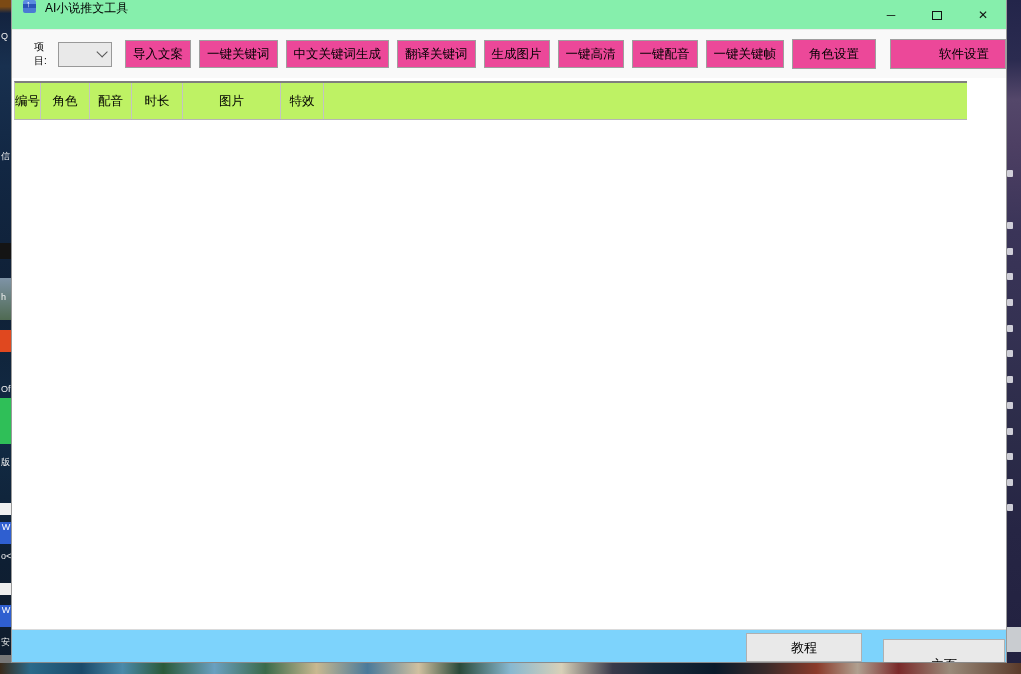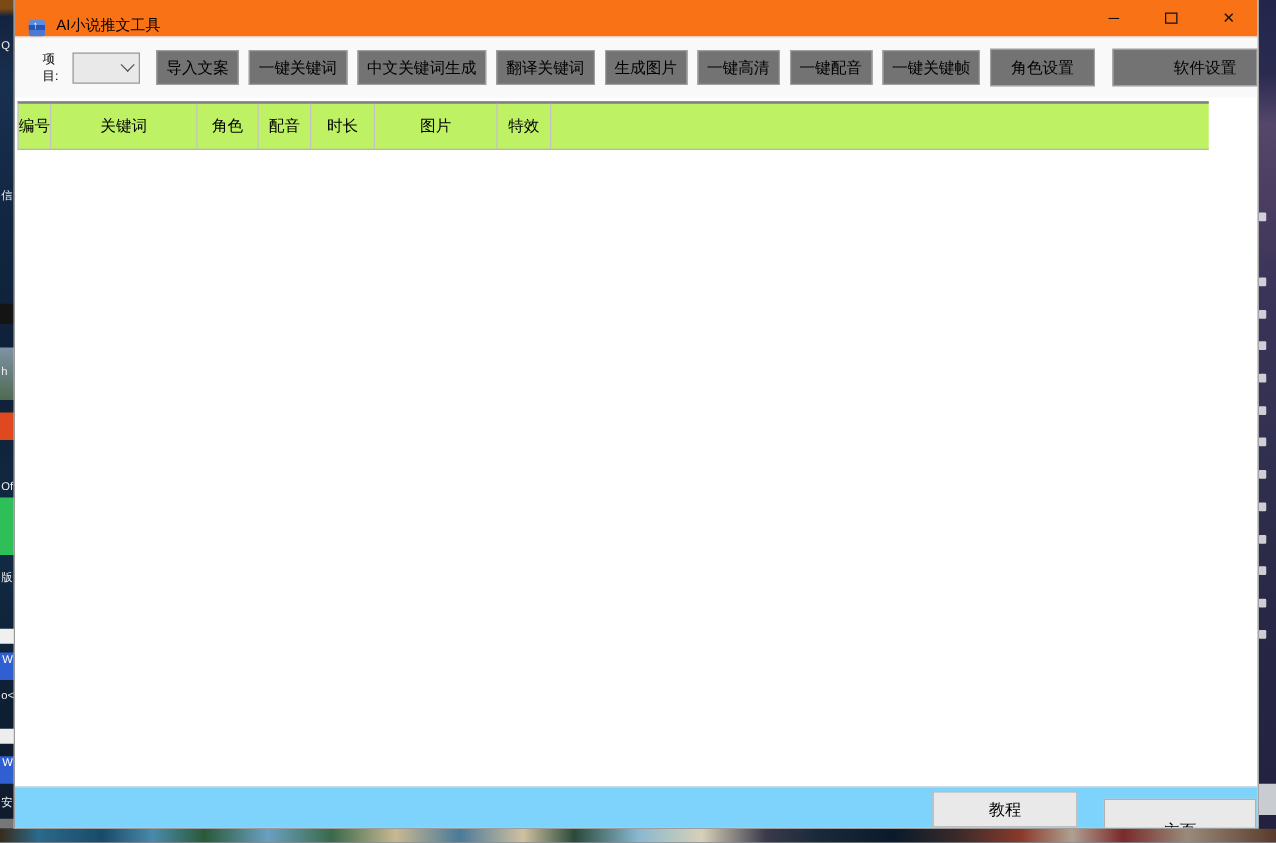--- a/index.html
+++ b/index.html
@@ -27,35 +27,35 @@
   }
 
   
   .app-window {
     position:absolute; left:11px; top:0; width:996px; height:663px;
     background:#ffffff; border-left:1px solid #9a9a9a; border-right:1px solid #9a9a9a; border-bottom:1px solid #8a8a8a;
     overflow:hidden; z-index:3;
   }
 
   
-  .titlebar { position:absolute; left:0; top:0; width:100%; height:30px; background:#f97316; border-bottom:1px solid #ececec; display:flex; align-items:flex-end; }
+  .titlebar { position:absolute; left:0; top:0; width:100%; height:30px; background:#86efac; border-bottom:1px solid #ececec; display:flex; align-items:flex-start; }
   .app-icon { width:13px; height:13px; margin-left:11px; position:relative;
     background:linear-gradient(180deg,#5a8ce0 0%,#5a8ce0 30%,#2a54b8 30%,#2a54b8 62%,#4a7ad4 62%); border-radius:2px; }
   .app-icon::after { content:"↑"; position:absolute; left:3px; top:-1px; font-size:9px; color:#fff; }
   .titlebar .title { margin-left:9px; font-size:12px; color:#000; }
   .win-controls { margin-left:auto; display:flex; height:30px; }
   .win-btn { width:46px; height:30px; display:flex; align-items:center; justify-content:center; font-size:12px; color:#111; cursor:default; }
   .max-glyph { display:inline-block; width:10px; height:9px; border:1px solid #111; }
 
   
   .toolbar { position:absolute; left:0; top:30px; width:100%; height:48px; background:#f9f9f9; display:flex; align-items:center; }
   .project-label { margin-left:22px; font-size:10px; color:#000; }
   .project-select { margin-left:11px; width:126px; height:25px; background:#e9e9e9; border:1px solid #999; display:flex; align-items:center; justify-content:space-between; padding:0 7px; font-size:12px; color:#333; }
   .chevron { width:8px; height:8px; border-right:1.5px solid #555; border-bottom:1.5px solid #555; transform:rotate(45deg) translateY(-3px); }
-  .tb { margin-left:8px; height:28px; padding:0 7px; background:#737373; border:1px solid #9f9f9f; font-size:12.5px; color:#000; font-family:inherit; cursor:default; white-space:nowrap; }
+  .tb { margin-left:8px; height:28px; padding:0 7px; background:#ec4899; border:1px solid #9f9f9f; font-size:12.5px; color:#000; font-family:inherit; cursor:default; white-space:nowrap; }
   .tb.big { height:30px; padding:0 16px; }
   .tb.gap  { margin-left:14px;padding-left:48px; }
   .tb:first-of-type { margin-left:13px; }
 
   
   .thead { position:absolute; left:2px; top:81px; width:953px; height:39px; display:flex;
     background:#bef264; border-top:2px solid #7f7f7f; border-bottom:1px solid #b5b5b5; border-left:1px solid #c3c3c3; }
   .hc { height:100%; display:flex; align-items:center; justify-content:center; font-size:12.5px; color:#000; border-right:1px solid #c3c3c3; overflow:hidden; }
   .c0{width:26px}.c1{width:214px}.c2{width:117px}.c3{width:49px}.c4{width:141px}
   .c5{width:42px}.c6{width:51px}.c7{width:98px}.c8{width:43px}.c9{width:172px}
@@ -135,21 +135,20 @@
     <button class="tb">生成图片</button>
     <button class="tb">一键高清</button>
     <button class="tb">一键配音</button>
     <button class="tb">一键关键帧</button>
     <button class="tb big">角色设置</button>
     <button class="tb big gap">软件设置</button>
   </div>
 
   <div class="thead">
     <div class="hc c0">编号</div>
-    <div class="hc c2">关键词</div>
     <div class="hc c3">角色</div>
     <div class="hc c5">配音</div>
     <div class="hc c6">时长</div>
     <div class="hc c7">图片</div>
     <div class="hc c8">特效</div>
   </div>
 
   <div class="tbody"></div>
 
   <div class="footer">

